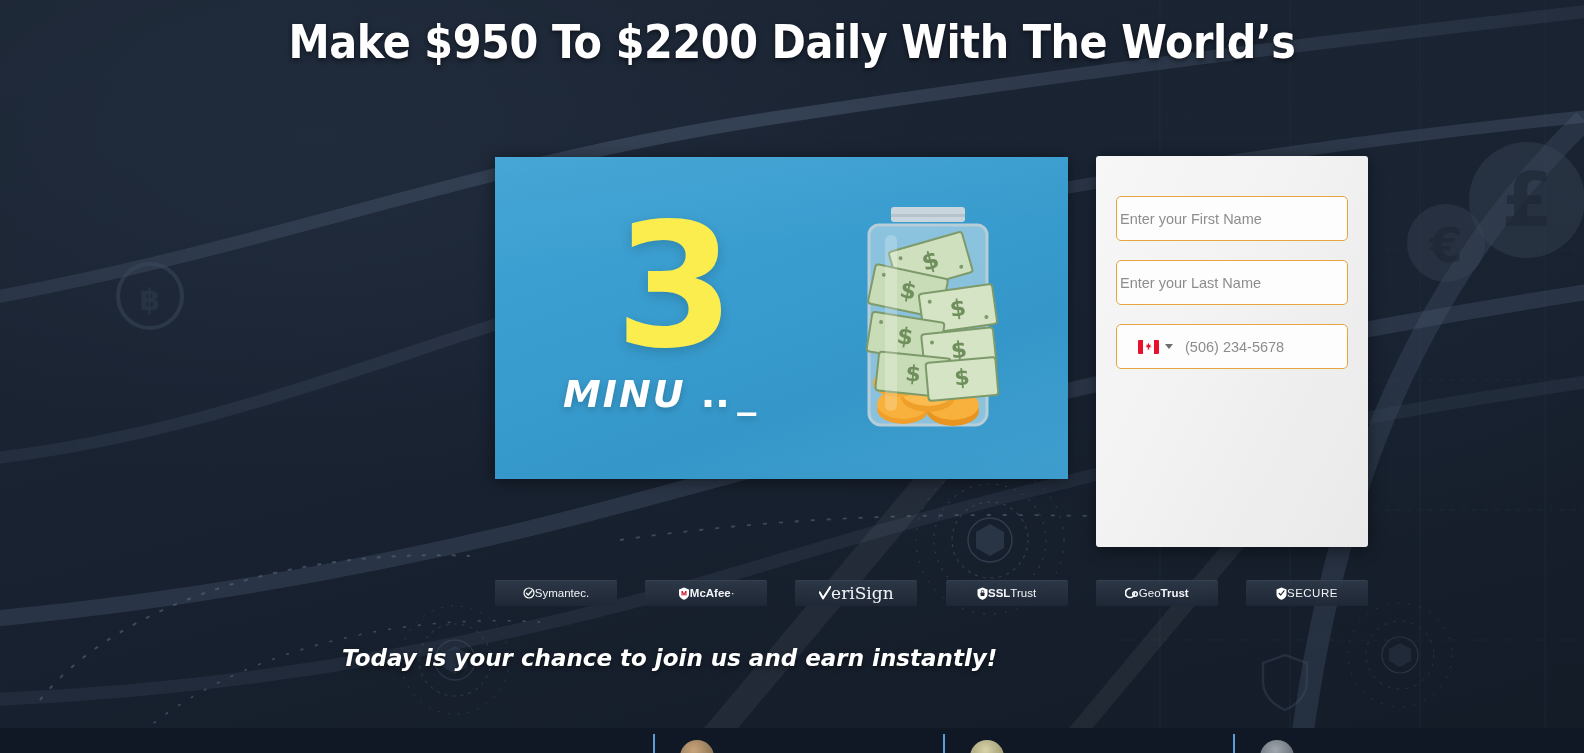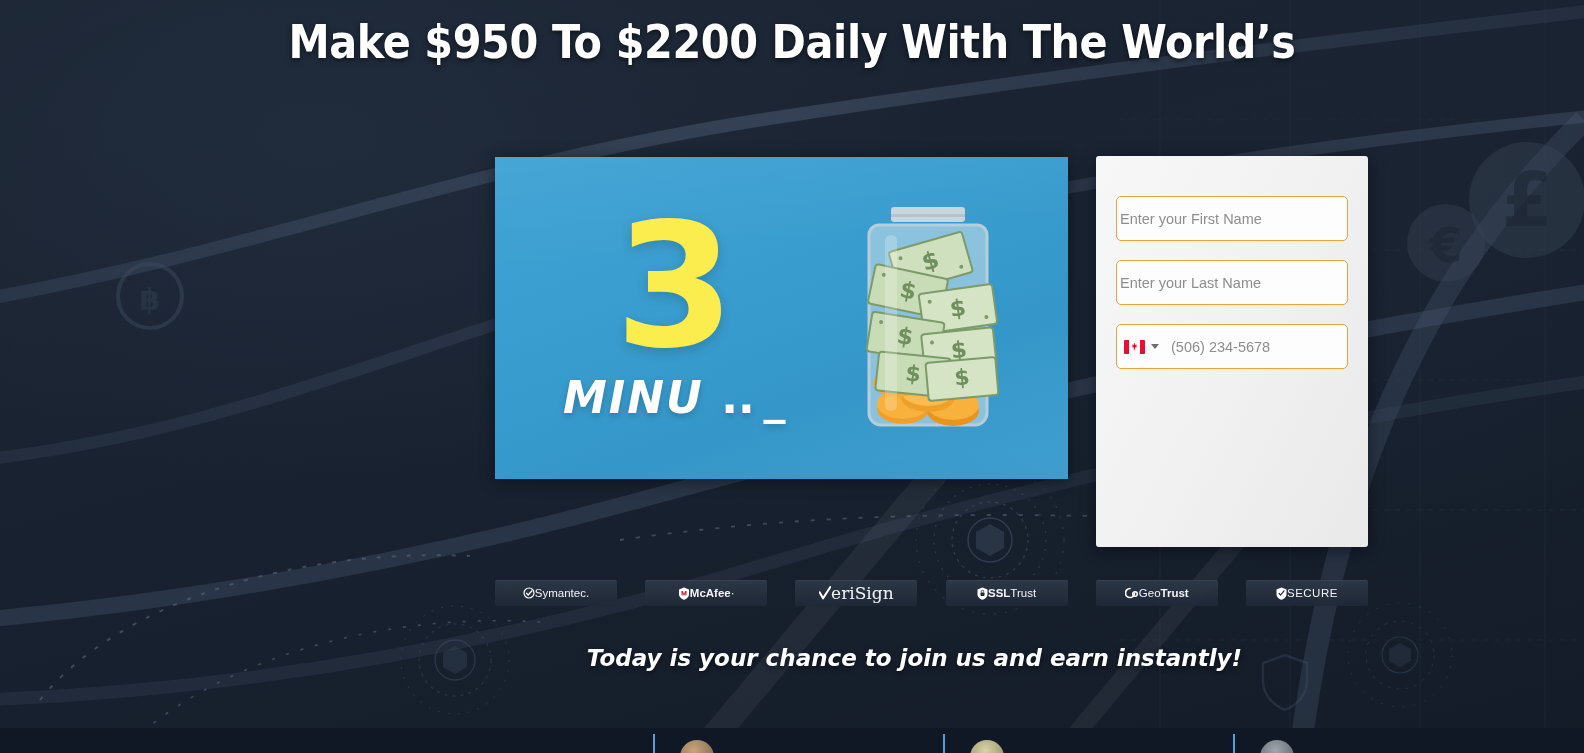--- a/index.html
+++ b/index.html
@@ -55,21 +55,21 @@
   .big3{
     position:absolute; left:120px; top:44px;
     font-family:"DejaVu Sans","Liberation Sans", sans-serif;
     font-weight:700; font-size:172px; line-height:1;
     color:#fced4f; letter-spacing:-4px;
     text-shadow:0 4px 12px rgba(0,0,0,.16);
   }
   .minu{
     position:absolute; left:68px; top:215px;
     font-family:"DejaVu Sans","Liberation Sans", sans-serif;
-    font-weight:700; font-style:italic; font-size:44px;
+    font-weight:700; font-style:italic; font-size:38px;
     color:#ffffff; letter-spacing:2px;
     text-shadow:0 3px 7px rgba(0,0,0,.2);
     white-space:nowrap;
   }
   .jar-wrap{ position:absolute; left:340px; top:48px; width:185px; height:245px; }
 
   
   .form-card{
     position:absolute; left:1096px; top:156px;
     width:272px; height:391px;
@@ -86,21 +86,21 @@
     background:#fdfdfd;
     padding:0 3px;
     font-family:"Liberation Sans", sans-serif;
     font-size:14.5px; color:#4d4d4d;
     outline:none;
   }
   .fld::placeholder{ color:#8d8d8d; }
   .phone-row{
     display:flex; align-items:center; width:232px; height:45px;
     border:1px solid #e9a33f; border-radius:5px; background:#fdfdfd;
-    margin-bottom:19px; padding:0 7px;
+    margin-bottom:19px; padding:0 21px;
   }
   .flag{
     width:21px; height:14px; border-radius:1px; flex:none;
     background:linear-gradient(90deg,#e8112d 0 26%, #ffffff 26% 74%, #e8112d 74% 100%);
     position:relative; overflow:hidden;
   }
   .flag::after{
     content:""; position:absolute; left:50%; top:50%;
     transform:translate(-50%,-50%);
     width:7px; height:8px; background:#e8112d;
@@ -140,21 +140,21 @@
     box-shadow:inset 0 1px 0 rgba(255,255,255,.05);
   }
   .badge b{ font-weight:700; }
   .badge .lt{ font-weight:400; }
   .b-ico{ display:inline-block; flex:none; }
   .vs-serif{ font-family:"DejaVu Serif","Liberation Serif",serif; font-size:17px; }
 
   
   .tagline{
     position:absolute; left:50%; transform:translateX(-50%);
-    top:645px; width:900px; text-align:right;
+    top:645px; width:900px; text-align:left;
     font-family:"DejaVu Sans","Liberation Sans", sans-serif;
     font-weight:700; font-style:italic; font-size:23px;
     color:#ffffff; text-shadow:0 2px 5px rgba(0,0,0,.5);
     z-index:6;
   }
 
   
   .testi{
     position:absolute; left:0; top:728px; width:1584px; height:25px;
     background:#0f1824; z-index:7; overflow:hidden;

